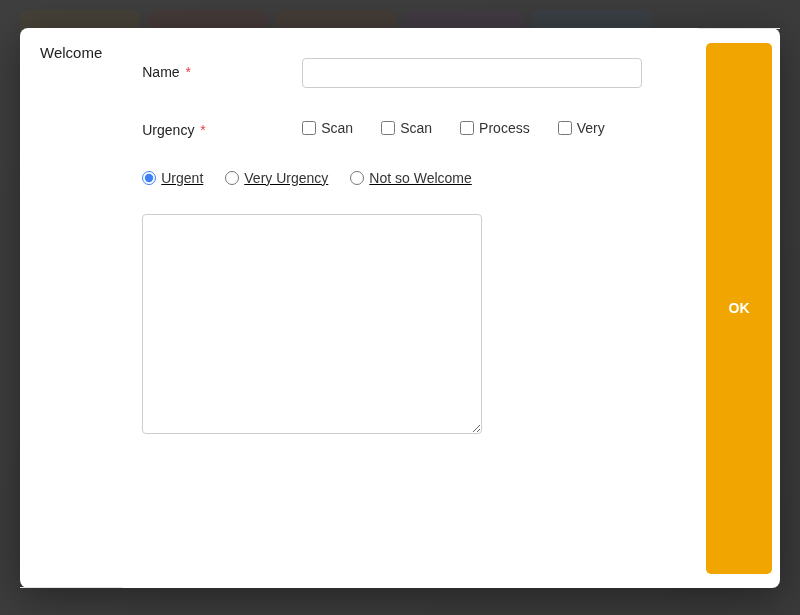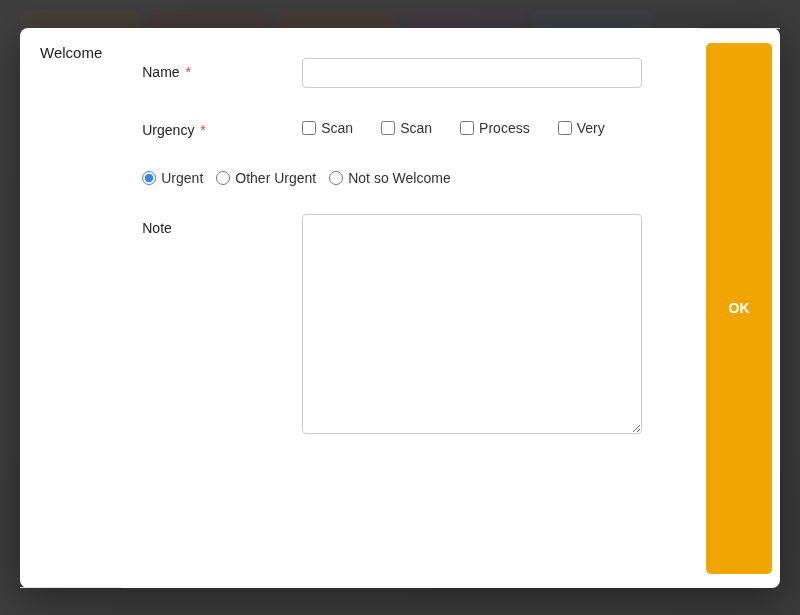--- a/index.html
+++ b/index.html
@@ -137,22 +137,23 @@
     .checkbox-item label {
       font-size: 14px;
       color: #333;
       cursor: pointer;
     }
 
     
     .radio-group {
       display: flex;
       align-items: center;
-      gap: 13px;
+      gap: 22px;
       padding-top: 4px;
+      text-decoration: underline;
     }
 
     .radio-item {
       display: flex;
       align-items: center;
       gap: 5px;
       cursor: pointer;
     }
 
     .radio-item input[type="radio"] {
@@ -263,34 +264,31 @@
 
       <div class="form-row">
         <div class="form-control-area">
           <div class="radio-group">
             <div class="radio-item">
               <input type="radio" id="urgent" name="urgency" checked="" style="">
               <label for="urgent">Urgent</label>
             </div>
             <div class="radio-item">
               <input type="radio" id="very_urgent" name="urgency" style="">
-              <label for="very_urgent">Other Urgent</label>
+              <label for="very_urgent">Very Urgency</label>
             </div>
             <div class="radio-item">
               <input type="radio" id="not_so_urgent" name="urgency" style="">
               <label for="not_so_urgent">Not so Welcome</label>
             </div>
           </div>
         </div>
       </div>
 
       <div class="form-row">
-        <div class="form-label">
-          <span>Note</span>
-        </div>
         <div class="form-control-area">
           <textarea class="note-textarea" style=""></textarea>
         </div>
       </div>
 
     </div>
 
     <div class="modal-footer">
       <button class="ok-button">OK</button>
     </div>

